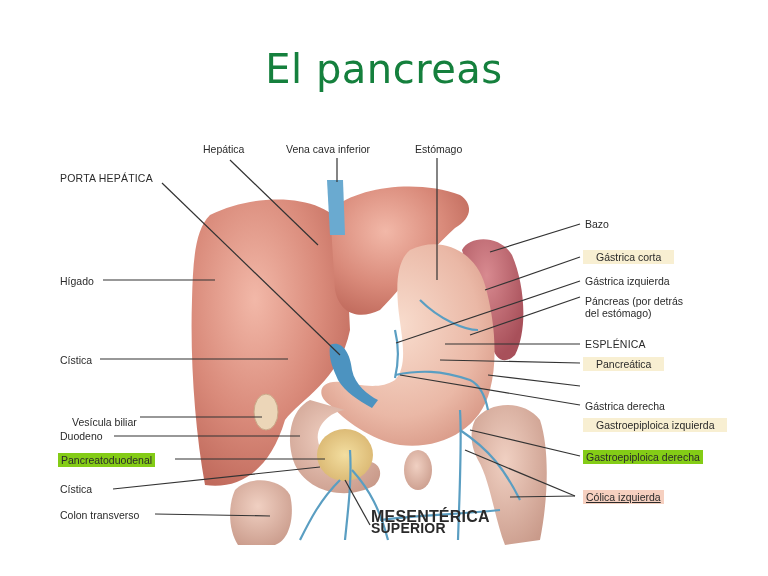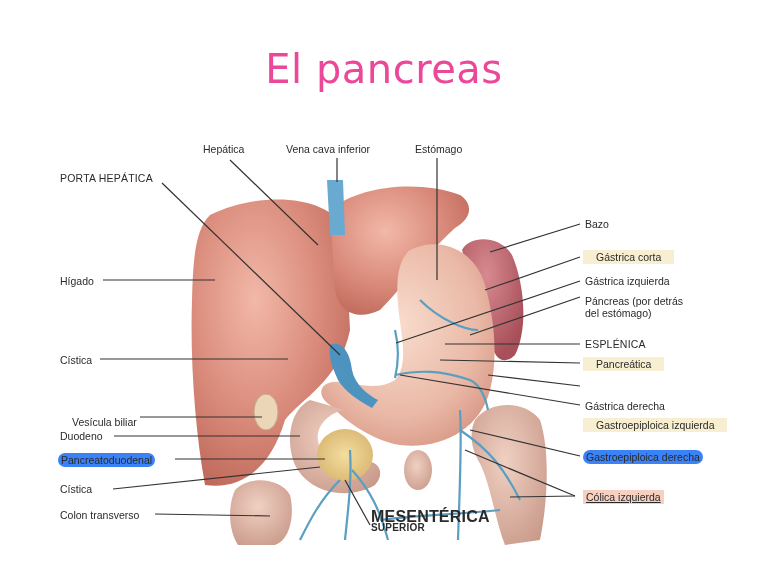--- a/index.html
+++ b/index.html
@@ -1,22 +1,22 @@
 <!DOCTYPE html>
 <html><head>
 <meta charset="utf-8">
 <style>
   html,body{margin:0;padding:0;background:#ffffff;}
   body{width:768px;height:576px;position:relative;overflow:hidden;font-family:"Liberation Sans",sans-serif;}
-  .title{position:absolute;left:0;width:768px;top:46px;text-align:center;font-size:40px;color:#ec4899;font-family:"DejaVu Sans",sans-serif;font-weight:normal;letter-spacing:0.5px;}
+  .title{position:absolute;left:0;width:768px;top:46px;text-align:center;font-size:40px;color:#15803d;font-family:"DejaVu Sans",sans-serif;font-weight:normal;letter-spacing:0.5px;}
   .art{position:absolute;left:0;top:0;width:768px;height:576px;}
   .lbl{position:absolute;font-size:10.5px;color:#2a2a2a;white-space:nowrap;line-height:12px;}
   .lbl.caps{font-size:10.5px;letter-spacing:0.2px;}
   .hl-yellow{background:#f8efd2;padding:1px 13px;}
-  .hl-green{background:#3b82f6;padding:1px 3px;border-radius:7px;}
+  .hl-green{background:#84cc16;padding:1px 3px;}
   .hl-pink{background:#f6d0c0;padding:1px 3px;text-decoration:underline;}
 </style>
 </head>
 <body>
 
 <div class="title">El pancreas</div>
 
 <svg class="art" viewBox="0 0 768 576" xmlns="http://www.w3.org/2000/svg">
   <defs>
     <radialGradient id="gLiver" cx="40%" cy="35%" r="70%">
@@ -124,13 +124,13 @@
 <div class="lbl" style="left:585px;top:295px;">Páncreas (por detrás</div>
 <div class="lbl" style="left:585px;top:307px;">del estómago)</div>
 <div class="lbl caps" style="left:585px;top:338px;">ESPLÉNICA</div>
 <div class="lbl hl-yellow" style="left:583px;top:357px;">Pancreática</div>
 <div class="lbl hl-yellow" style="left:583px;top:381px;margin-top:37px;">Gastroepiploica izquierda</div>
 <div class="lbl" style="left:585px;top:400px;">Gástrica derecha</div>
 <div class="lbl hl-green" style="left:583px;top:450px;">Gastroepiploica derecha</div>
 <div class="lbl hl-pink" style="left:583px;top:490px;">Cólica izquierda</div>
 
 <div class="lbl caps" style="left:371px;top:511px;font-weight:bold;font-size:16px;">MESENTÉRICA</div>
-<div class="lbl caps" style="left:371px;top:522px;font-weight:bold;font-size:10px;">SUPERIOR</div>
+<div class="lbl caps" style="left:371px;top:522px;font-weight:bold;font-size:14px;">SUPERIOR</div>
 
 </body></html>

